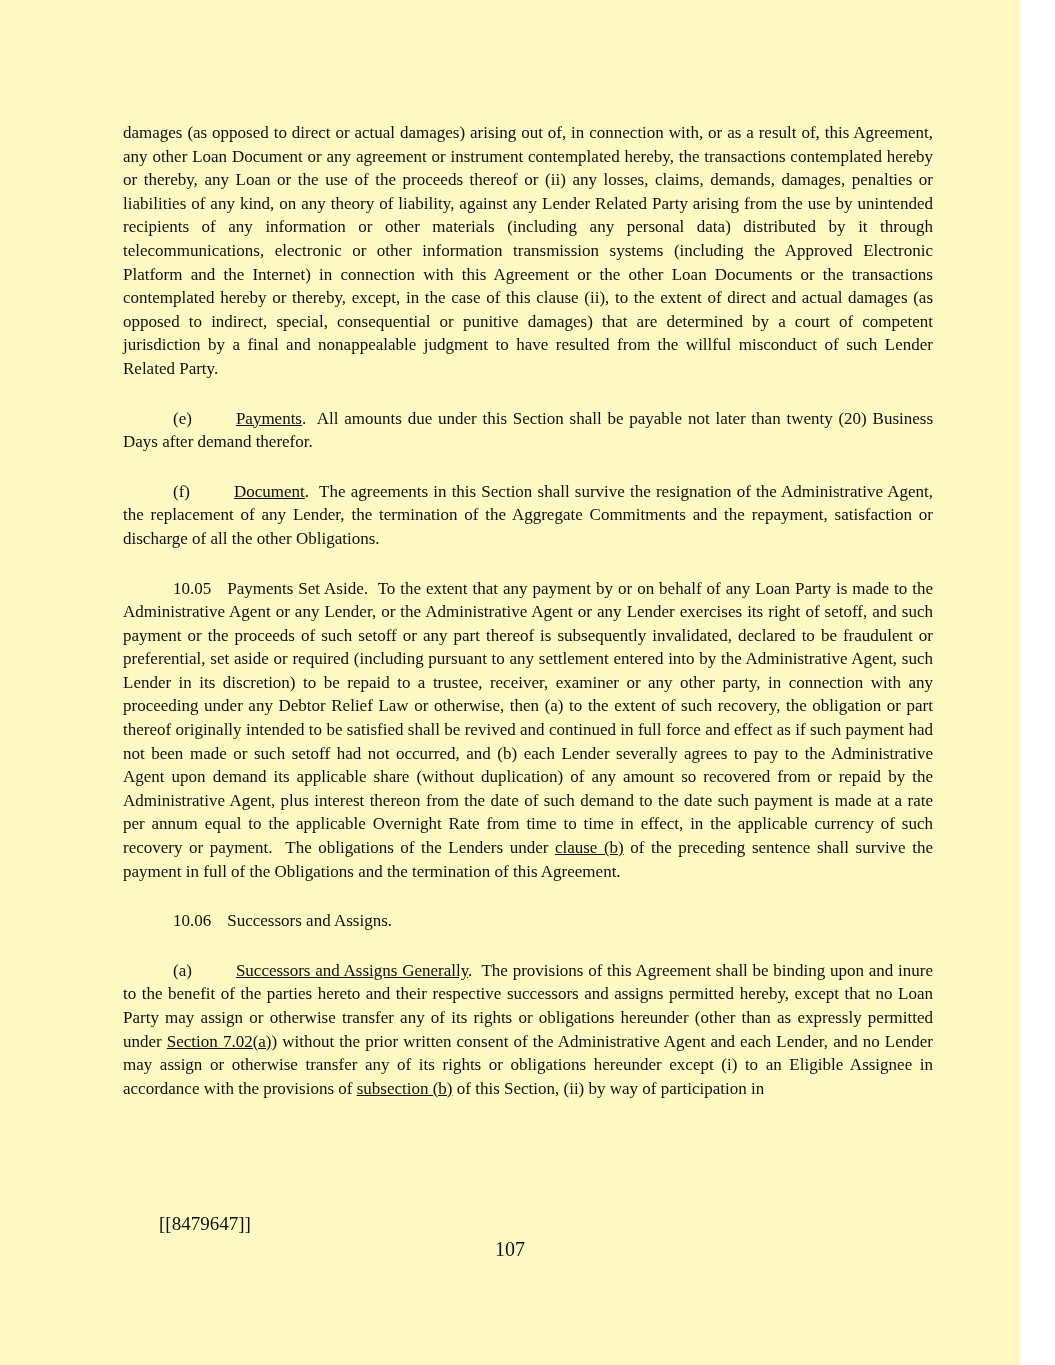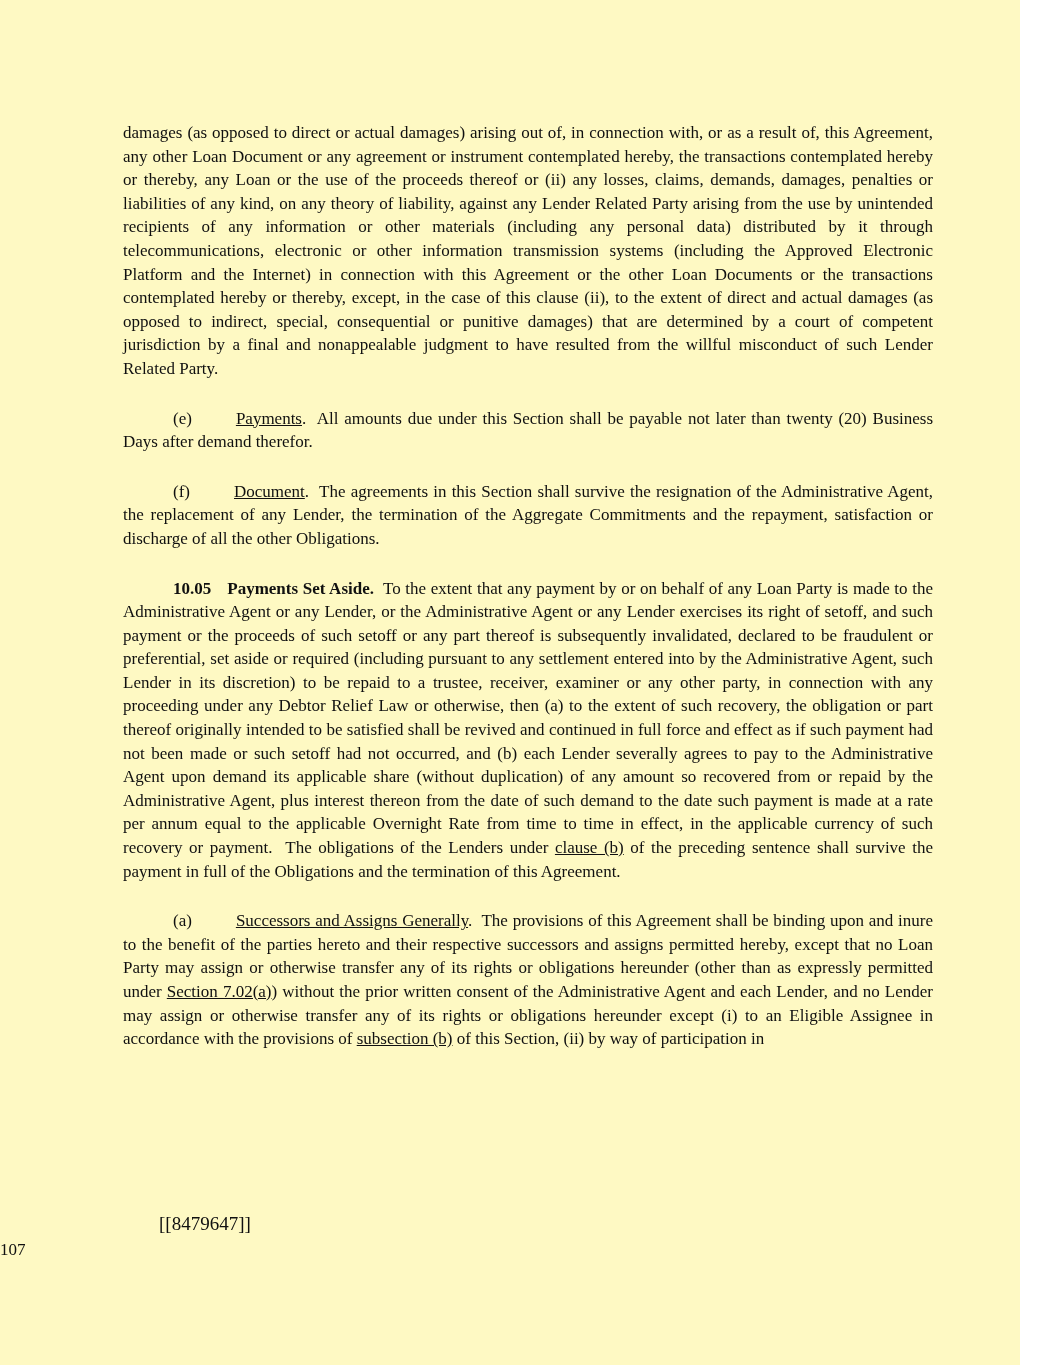--- a/index.html
+++ b/index.html
@@ -21,29 +21,29 @@
   }
   .para {
     font-size: 17px;
     line-height: 23.6px;
     text-align: justify;
   }
   .para + .para { margin-top: 26px; }
   .indent { text-indent: 50px; }
   .tab  { display: inline-block; width: 44px; }
   .htab { display: inline-block; width: 16px; }
-  .bold { font-weight: bold; }
+  .bold { font-weight: normal; }
   .u { text-decoration: underline; }
   .page-number {
     position: absolute;
     top: 1238px;
     left: 0;
     width: 100%;
-    text-align: left;
-    font-size: 17px;
+    text-align: center;
+    font-size: 20px;
     line-height: 23.6px;
   }
   .doc-id {
     position: absolute;
     top: 1216px;
     left: 123px;
     font-size: 19px;
     line-height: 16px;
     margin-left: 36px;
   }
@@ -55,20 +55,21 @@
   <div class="content">
 
     <p class="para">damages (as opposed to direct or actual damages) arising out of, in connection with, or as a result of, this Agreement, any other Loan Document or any agreement or instrument contemplated hereby, the transactions contemplated hereby or thereby, any Loan or the use of the proceeds thereof or (ii) any losses, claims, demands, damages, penalties or liabilities of any kind, on any theory of liability, against any Lender Related Party arising from the use by unintended recipients of any information or other materials (including any personal data) distributed by it through telecommunications, electronic or other information transmission systems (including the Approved Electronic Platform and the Internet) in connection with this Agreement or the other Loan Documents or the transactions contemplated hereby or thereby, except, in the case of this clause (ii), to the extent of direct and actual damages (as opposed to indirect, special, consequential or punitive damages) that are determined by a court of competent jurisdiction by a final and nonappealable judgment to have resulted from the willful misconduct of such Lender Related Party.</p>
 
     <p class="para indent"><span>(e)</span><span class="tab"></span><span class="u">Payments</span><span>.&nbsp; All amounts due under this Section shall be payable not later than twenty (20) Business Days after demand therefor.</span></p>
 
     <p class="para indent"><span>(f)</span><span class="tab"></span><span class="u">Document</span><span>.&nbsp; The agreements in this Section shall survive the resignation of the Administrative Agent, the replacement of any Lender, the termination of the Aggregate Commitments and the repayment, satisfaction or discharge of all the other Obligations.</span></p>
 
     <p class="para indent"><span class="bold">10.05</span><span class="htab"></span><span class="bold">Payments Set Aside.</span><span>&nbsp; To the extent that any payment by or on behalf of any Loan Party is made to the Administrative Agent or any Lender, or the Administrative Agent or any Lender exercises its right of setoff, and such payment or the proceeds of such setoff or any part thereof is subsequently invalidated, declared to be fraudulent or preferential, set aside or required (including pursuant to any settlement entered into by the Administrative Agent, such Lender in its discretion) to be repaid to a trustee, receiver, examiner or any other party, in connection with any proceeding under any Debtor Relief Law or otherwise, then (a) to the extent of such recovery, the obligation or part thereof originally intended to be satisfied shall be revived and continued in full force and effect as if such payment had not been made or such setoff had not occurred, and (b) each Lender severally agrees to pay to the Administrative Agent upon demand its applicable share (without duplication) of any amount so recovered from or repaid by the Administrative Agent, plus interest thereon from the date of such demand to the date such payment is made at a rate per annum equal to the applicable Overnight Rate from time to time in effect, in the applicable currency of such recovery or payment.&nbsp; The obligations of the Lenders under </span><span class="u">clause (b)</span><span> of the preceding sentence shall survive the payment in full of the Obligations and the termination of this Agreement.</span></p>
 
+    <p class="para indent"><span class="bold">10.06</span><span class="htab"></span><span class="bold">Successors and Assigns</span><span>.</span></p>
 
     <p class="para indent"><span>(a)</span><span class="tab"></span><span class="u">Successors and Assigns Generally</span><span>.&nbsp; The provisions of this Agreement shall be binding upon and inure to the benefit of the parties hereto and their respective successors and assigns permitted hereby, except that no Loan Party may assign or otherwise transfer any of its rights or obligations hereunder (other than as expressly permitted under </span><span class="u">Section 7.02(a)</span><span>) without the prior written consent of the Administrative Agent and each Lender, and no Lender may assign or otherwise transfer any of its rights or obligations hereunder except (i) to an Eligible Assignee in accordance with the provisions of </span><span class="u">subsection (b)</span><span> of this Section, (ii) by way of participation in</span></p>
 
   </div>
 
   <div class="page-number">107</div>
   <div class="doc-id">[[8479647]]</div>
 </div>
 
 </body></html>

